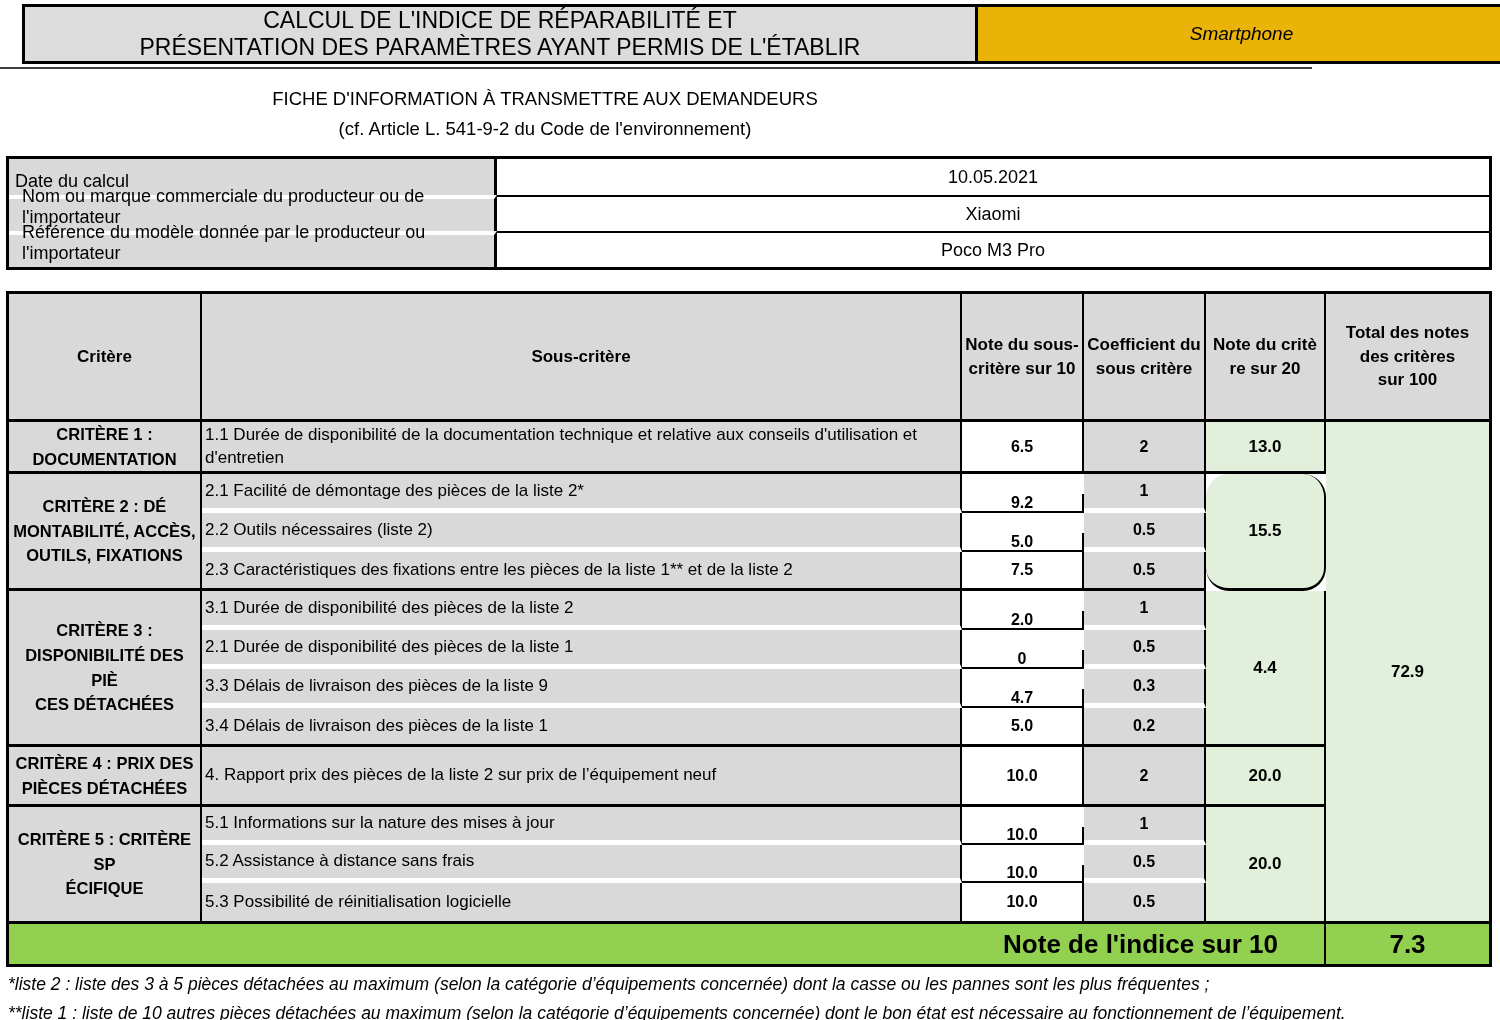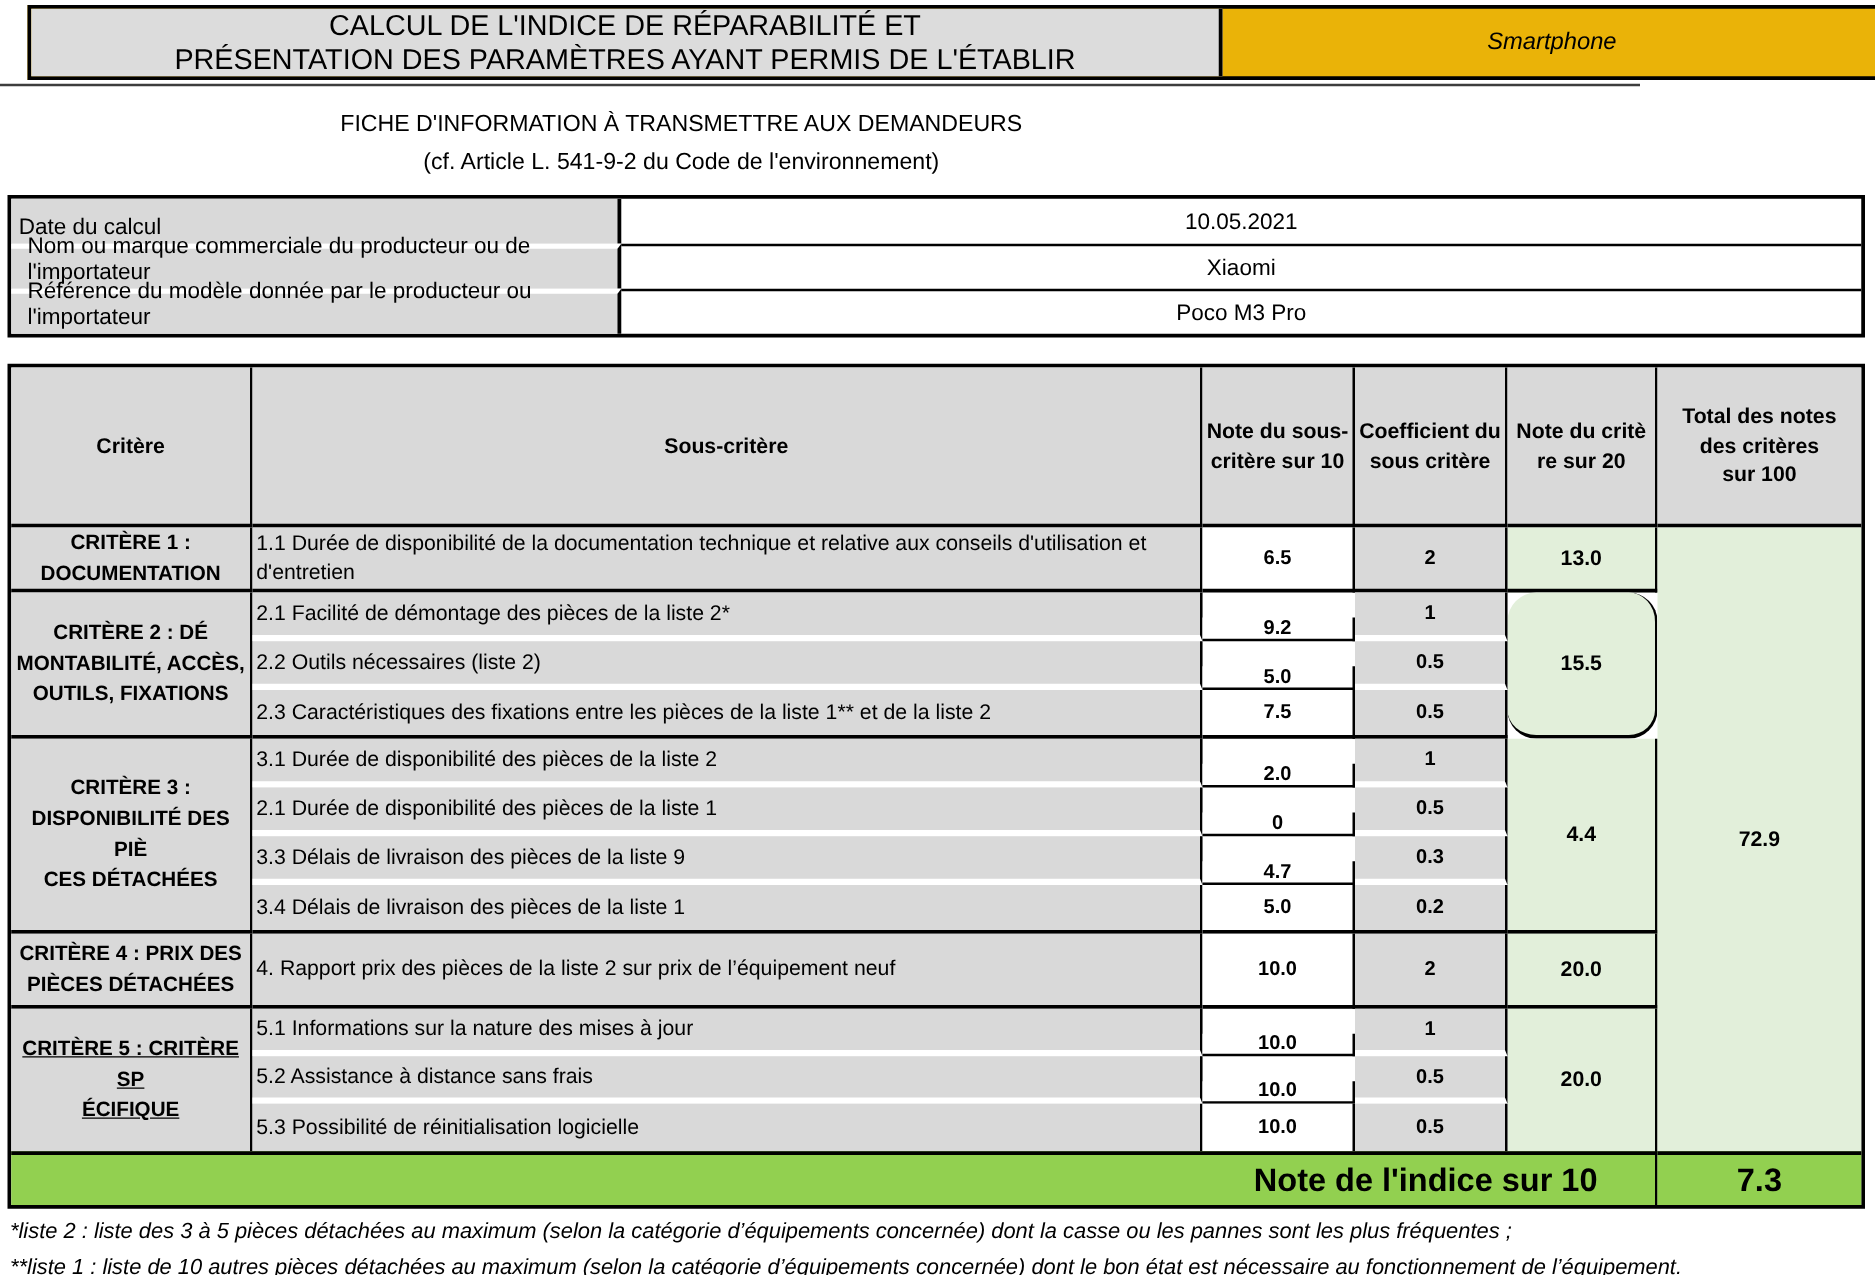--- a/index.html
+++ b/index.html
@@ -138,21 +138,21 @@
       <div class="cell coef-cell br wgap" style="grid-area: 8 / 4;">0.3</div>
       <div class="cell sub-cell br gb" style="grid-area: 9 / 2;">3.4 Délais de livraison des pièces de la liste 1</div>
       <div class="cell note-cell br gb" style="grid-area: 9 / 3;">5.0</div>
       <div class="cell coef-cell br gb" style="grid-area: 9 / 4;">0.2</div>
       <div class="cell crit-cell br gb" style="grid-area: 10 / 1 / span 1;">CRITÈRE 4 : PRIX DES
 PIÈCES DÉTACHÉES</div>
       <div class="cell note20-cell br gb" style="grid-area: 10 / 5 / span 1;">20.0</div>
       <div class="cell sub-cell br gb" style="grid-area: 10 / 2;">4. Rapport prix des pièces de la liste 2 sur prix de l’équipement neuf</div>
       <div class="cell note-cell br gb" style="grid-area: 10 / 3;">10.0</div>
       <div class="cell coef-cell br gb" style="grid-area: 10 / 4;">2</div>
-      <div class="cell crit-cell br" style="grid-area: 11 / 1 / span 3; text-decoration: underline;">CRITÈRE 5 : CRITÈRE SP
+      <div class="cell crit-cell br" style="grid-area: 11 / 1 / span 3;">CRITÈRE 5 : CRITÈRE SP
 ÉCIFIQUE</div>
       <div class="cell note20-cell br" style="grid-area: 11 / 5 / span 3;">20.0</div>
       <div class="cell sub-cell br wgap" style="grid-area: 11 / 2;">5.1 Informations sur la nature des mises à jour</div>
       <div class="cell note-cell br bline" style="grid-area: 11 / 3;">10.0</div>
       <div class="cell coef-cell br wgap" style="grid-area: 11 / 4;">1</div>
       <div class="cell sub-cell br wgap" style="grid-area: 12 / 2;">5.2 Assistance à distance sans frais</div>
       <div class="cell note-cell br bline" style="grid-area: 12 / 3;">10.0</div>
       <div class="cell coef-cell br wgap" style="grid-area: 12 / 4;">0.5</div>
       <div class="cell sub-cell br" style="grid-area: 13 / 2;">5.3 Possibilité de réinitialisation logicielle</div>
       <div class="cell note-cell br" style="grid-area: 13 / 3;">10.0</div>

